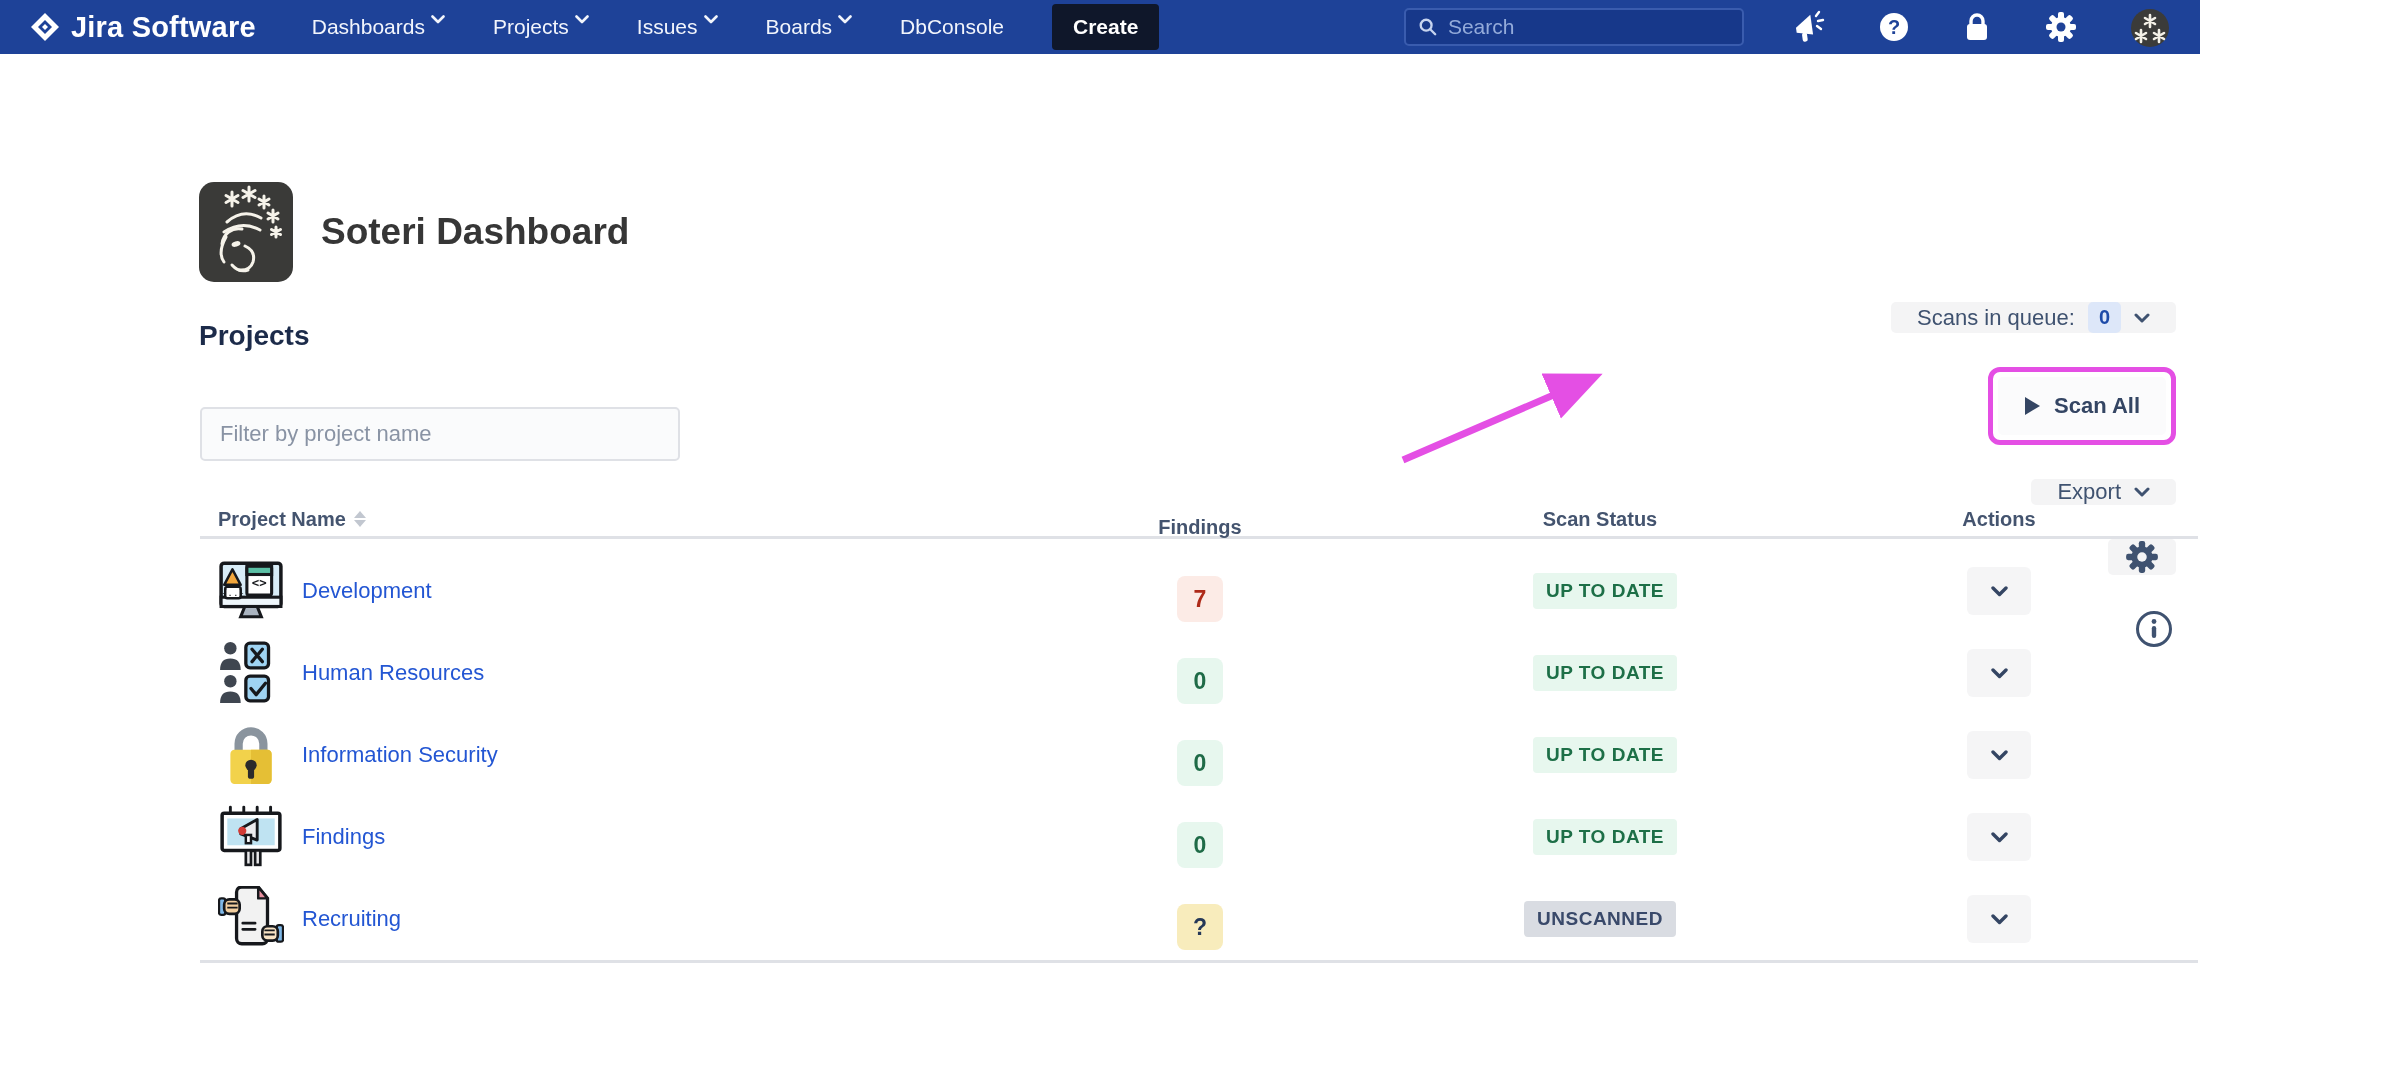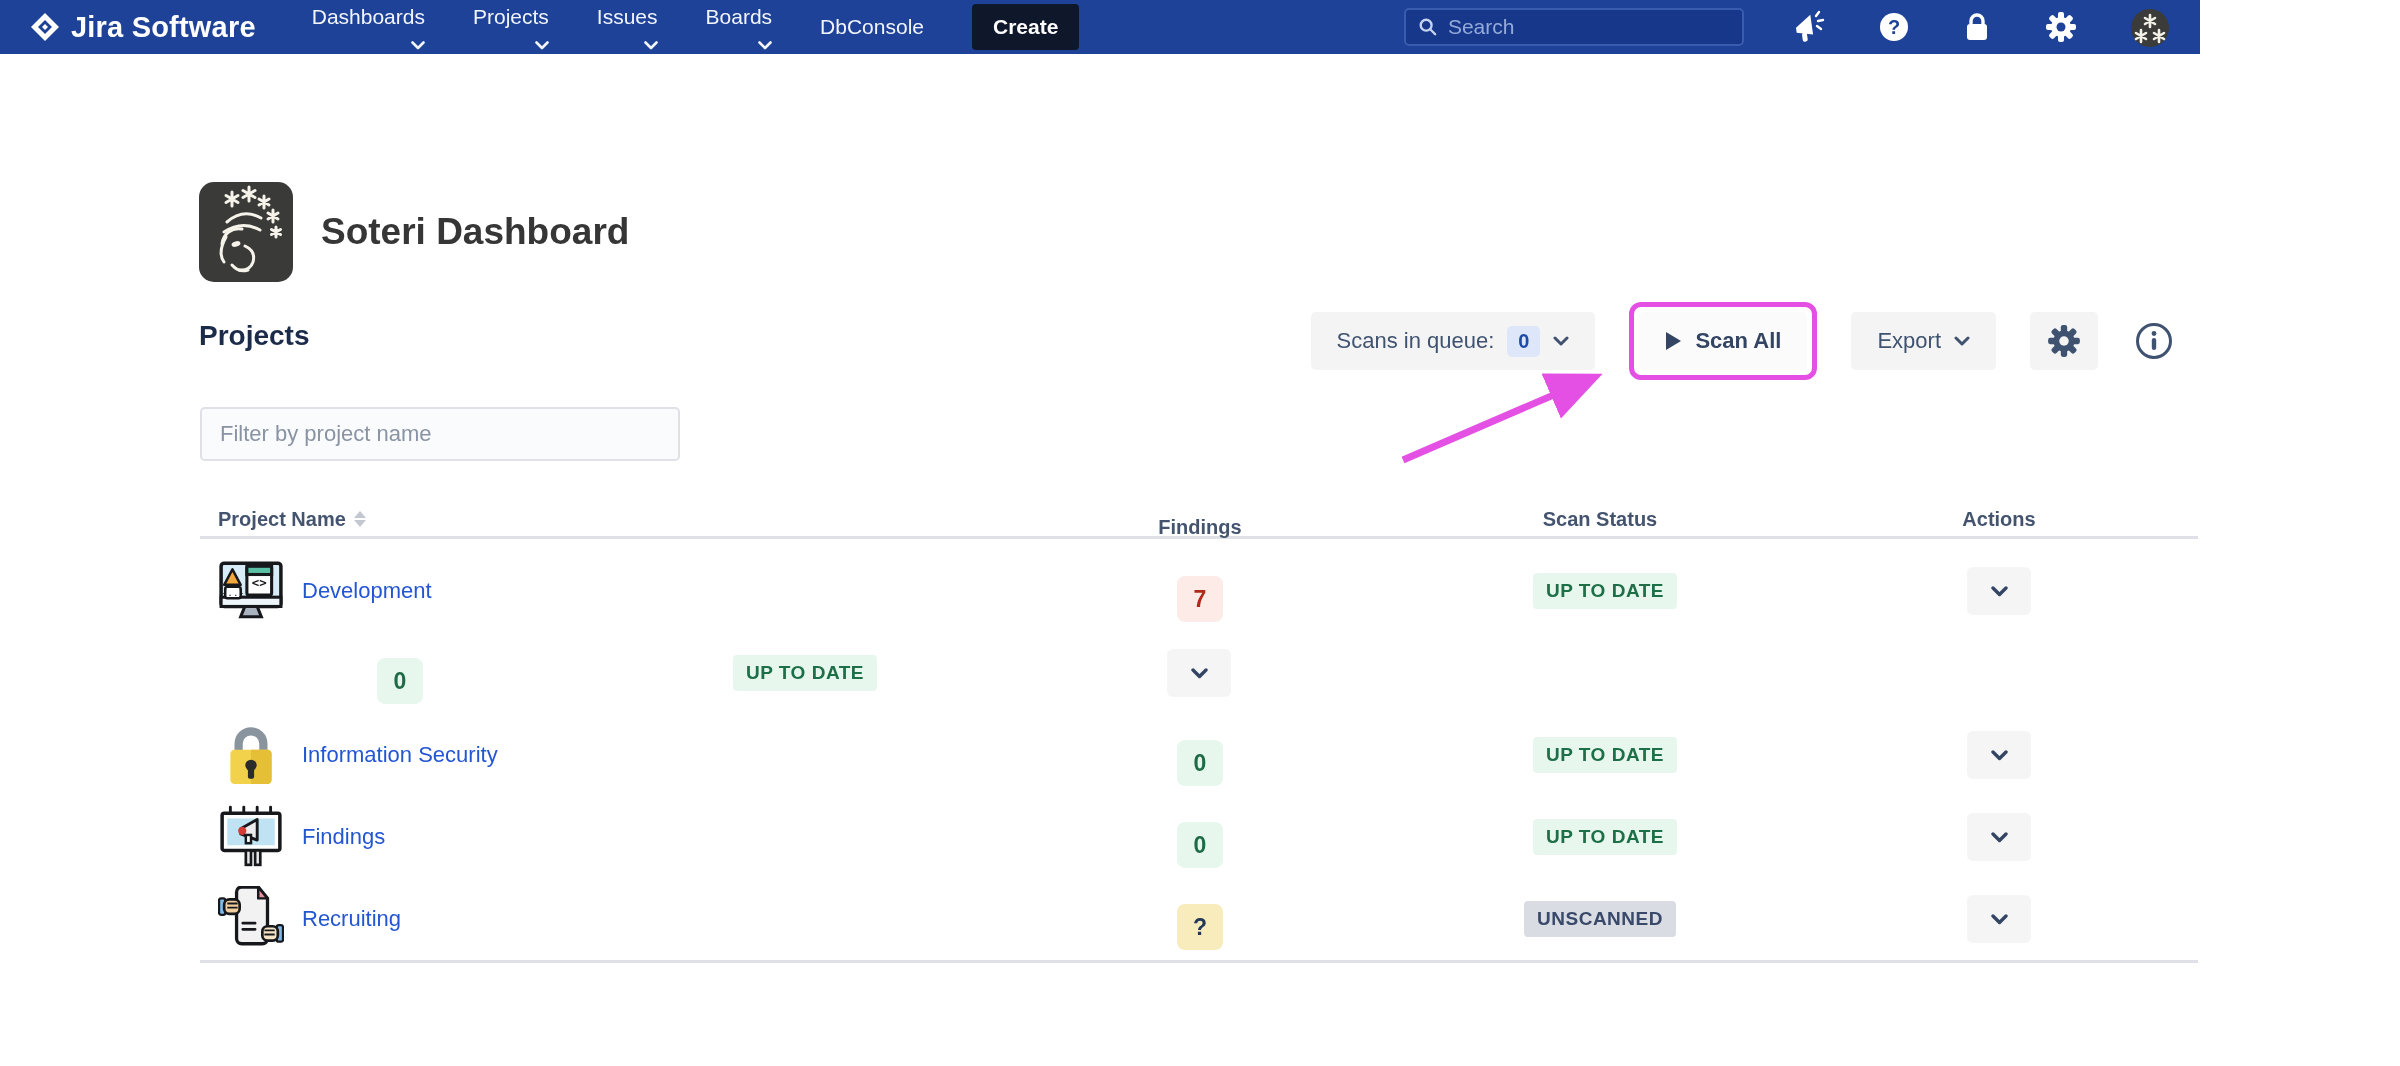--- a/index.html
+++ b/index.html
@@ -6,39 +6,39 @@
   html,body { background:#ffffff; }
   body { font-family:"Liberation Sans","DejaVu Sans",sans-serif; }
   .canvas { position:relative; width:2400px; height:1066px; background:#fff; overflow:hidden; }
 
   
   .navbar { position:absolute; top:0; left:0; width:2200px; height:54px; background:#1e4298;
             display:flex; align-items:center; padding:0 30px; }
   .brand { display:flex; align-items:center; gap:11px; color:#fff; font-size:29px; font-weight:600;
            letter-spacing:0.2px; margin-right:56px; white-space:nowrap; }
   .nav-items { display:flex; align-items:center; gap:48px; }
-  .nav-item { color:#f2f5fc; font-size:21px; display:flex; align-items:flex-end; gap:12px; cursor:pointer; white-space:nowrap;flex-direction:column; }
+  .nav-item { color:#f2f5fc; font-size:21px; display:flex; align-items:flex-start; gap:6px; cursor:pointer; white-space:nowrap; }
   .create-btn { margin-left:48px; background:#0f172a; color:#fff; font-size:21px; font-weight:600;
                 border:none; border-radius:4px; padding:11px 21px; cursor:pointer; }
   .nav-search { margin-left:auto; width:340px; height:38px; background:#17388a; border:2px solid #3a5cae;
                 border-radius:5px; display:flex; align-items:center; padding:0 12px; gap:10px; }
   .nav-search input { background:transparent; border:none; outline:none; color:#d6e0f5; font-size:21px; width:100%; }
   .nav-search input::placeholder { color:#94abda; }
   .nav-icons { display:flex; align-items:center; gap:52px; margin-left:48px; }
   .nav-icon { display:inline-flex; align-items:center; justify-content:center; cursor:pointer; }
 
   
   .app-header { position:absolute; left:199px; top:182px; display:flex; align-items:center; gap:28px; }
   .soteri-logo { width:94px; height:100px; flex:0 0 auto; }
   .page-title { font-size:37px; font-weight:700; color:#363636; }
 
   .projects-heading { position:absolute; left:199px; top:320px; font-size:28px; font-weight:700; color:#1c2b4a; }
 
   
-  .toolbar { position:absolute; top:302px; right:224px; display:flex; align-items:center; gap:34px; height:78px; }
+  .toolbar { position:absolute; top:302px; right:224px; display:flex; align-items:flex-end; gap:34px; height:78px;flex-direction:column; }
   .btn { display:inline-flex; align-items:center; gap:13px; background:#f4f4f5; border:none; border-radius:5px;
          height:58px; padding:0 26px; font-size:22px; color:#3f5270; font-weight:500; cursor:pointer; white-space:nowrap; }
   .queue-badge { background:#dde7f9; color:#1e4ba8; font-size:20px; font-weight:600; border-radius:5px; padding:4px 11px; }
   .highlight-box { border:5px solid #e44fe4; padding:5px; border-radius:12px; }
   .scan-all-btn { background:#fbfbfc; font-weight:600; color:#344563; }
   .gear-btn { width:68px; padding:0; justify-content:center; }
   .info-btn { background:transparent; padding:0; width:44px; justify-content:center; }
 
   .arrow-annotation { position:absolute; left:1385px; top:360px; width:250px; height:112px; pointer-events:none; }
 
@@ -328,20 +328,35 @@
         <div class="col-actions">
           <button class="actions-btn">
             <svg width="17" height="11" viewBox="0 0 17 11">
                 <polyline points="2,2 8.5,8.5 15,2" fill="none" stroke="#344563" stroke-width="3.4" stroke-linecap="round" stroke-linejoin="round"></polyline>
               </svg>
           </button>
         </div>
       </div>
 
       <div class="t-row">
+        <div class="col-name">
+          <span class="project-icon">
+            <svg width="66" height="66" viewBox="0 0 64 64">
+              <circle cx="12" cy="8" r="6" fill="#3f4650"></circle>
+              <path d="M2 29 q0 -11 10 -11 q10 0 10 11 z" fill="#3f4650"></path>
+              <rect x="27" y="3" width="22" height="24" rx="4" fill="#9fd3f2" stroke="#16181c" stroke-width="3.2"></rect>
+              <path d="M33 9 l10 12 M43 9 l-10 12" stroke="#16181c" stroke-width="3.2" stroke-linecap="round"></path>
+              <circle cx="12" cy="40" r="6" fill="#3f4650"></circle>
+              <path d="M2 61 q0 -11 10 -11 q10 0 10 11 z" fill="#3f4650"></path>
+              <rect x="27" y="35" width="22" height="24" rx="4" fill="#9fd3f2" stroke="#16181c" stroke-width="3.2"></rect>
+              <path d="M32 47 l5 6 l9 -11" fill="none" stroke="#16181c" stroke-width="3.2" stroke-linecap="round" stroke-linejoin="round"></path>
+            </svg>
+          </span>
+          <a class="project-link">Human Resources</a>
+        </div>
         <div class="col-findings">
             <span class="findings-badge fb-green">0</span>
           </div>
         <div class="col-status">
             <span class="status-badge sb-green">UP TO DATE</span>
           </div>
         <div class="col-actions">
           <button class="actions-btn">
             <svg width="17" height="11" viewBox="0 0 17 11">
                 <polyline points="2,2 8.5,8.5 15,2" fill="none" stroke="#344563" stroke-width="3.4" stroke-linecap="round" stroke-linejoin="round"></polyline>

